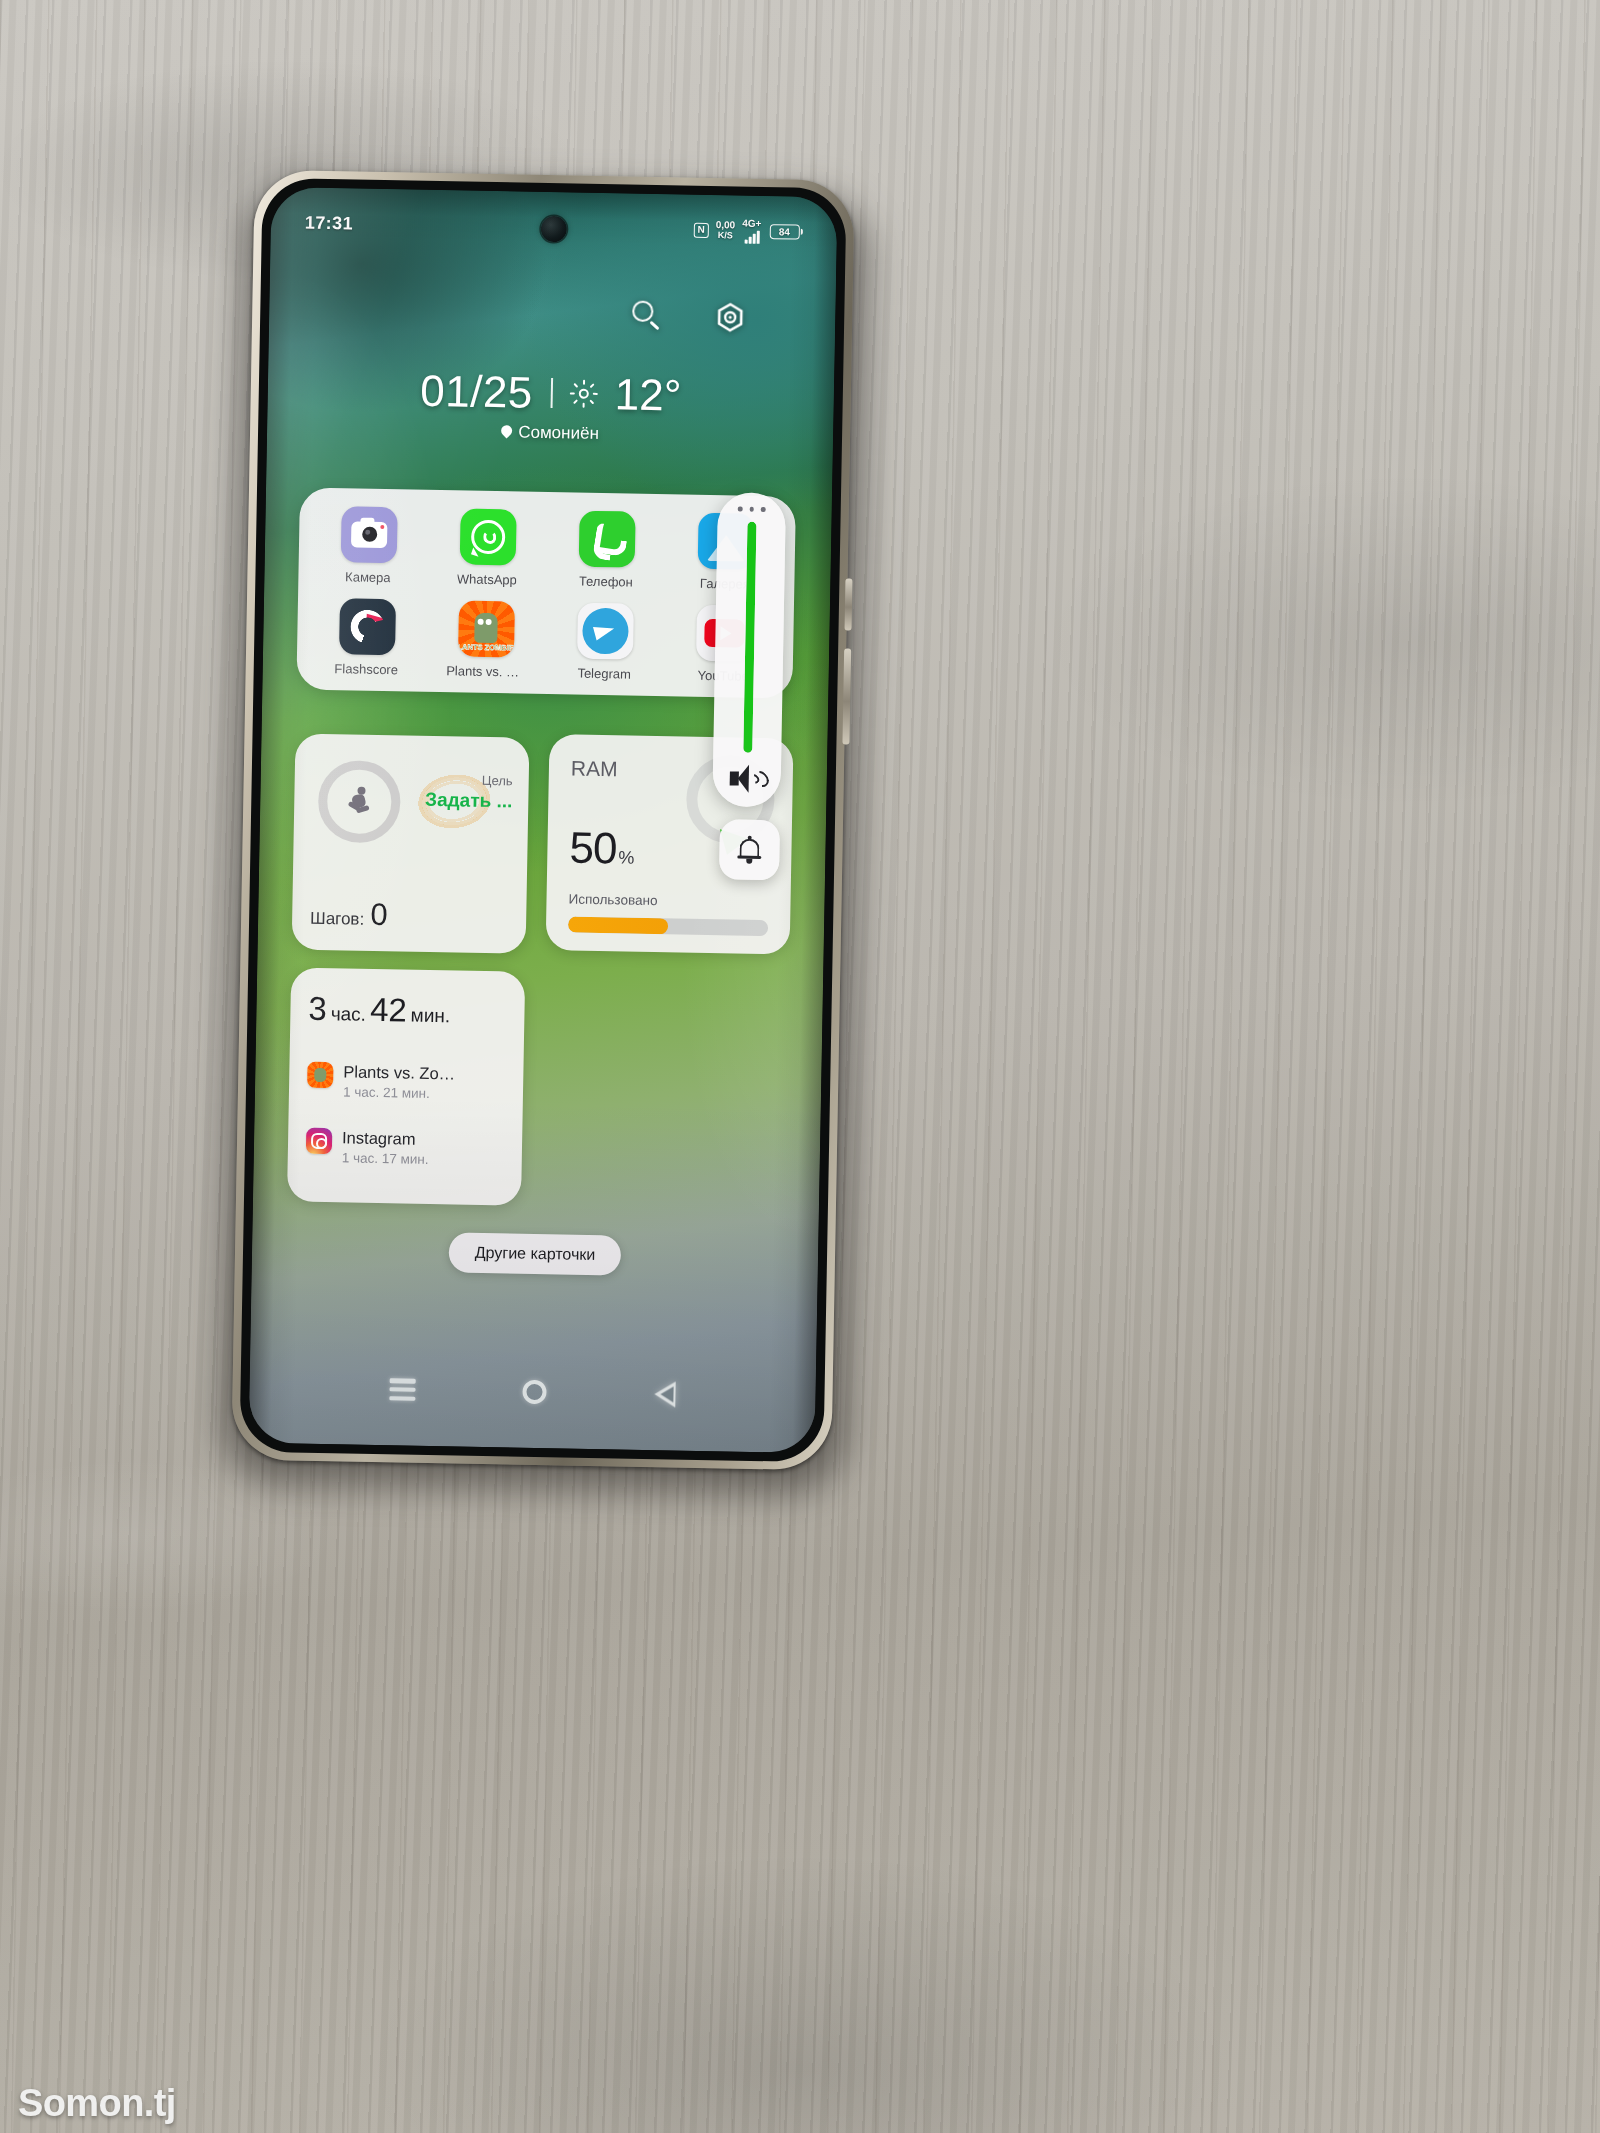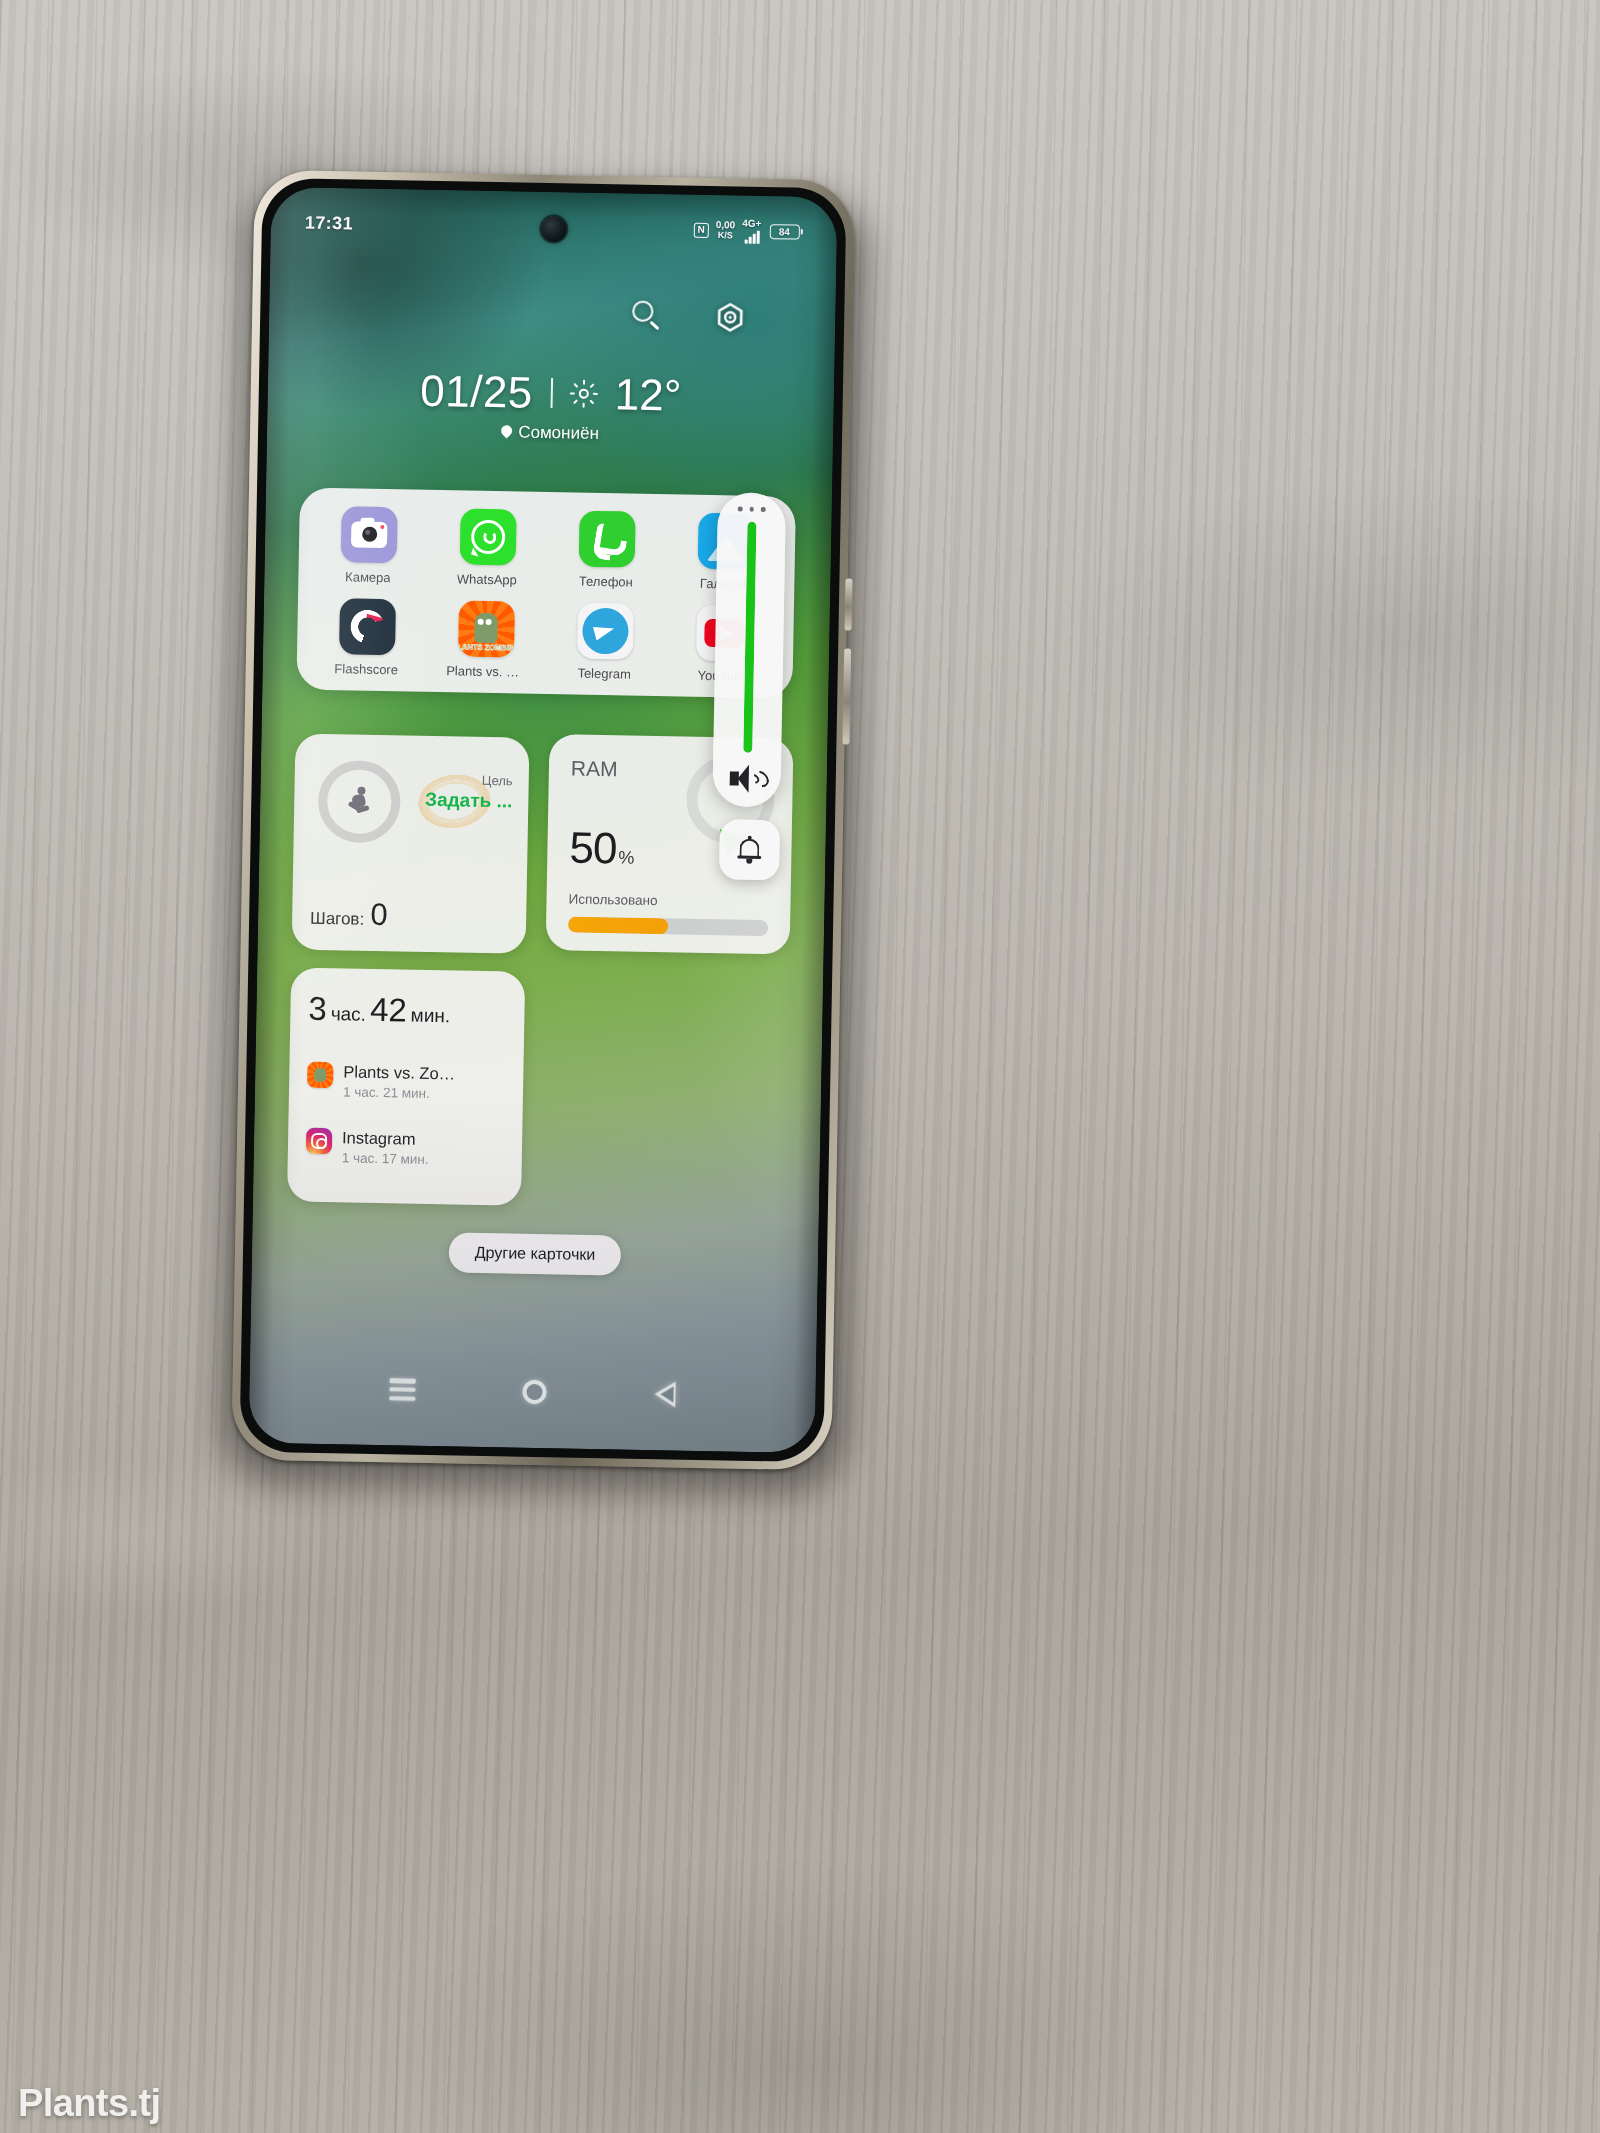--- a/index.html
+++ b/index.html
@@ -672,14 +672,14 @@
             <i></i>
           </div>
         <div class="nav-home"></div>
         <div class="nav-back"></div>
       </div>
 
       <div class="edge-shade"></div>
     </div>
   </div>
 
-  <div class="watermark">Plants.tj</div>
+  <div class="watermark">Somon.tj</div>
 </div>
 
 </body></html>

